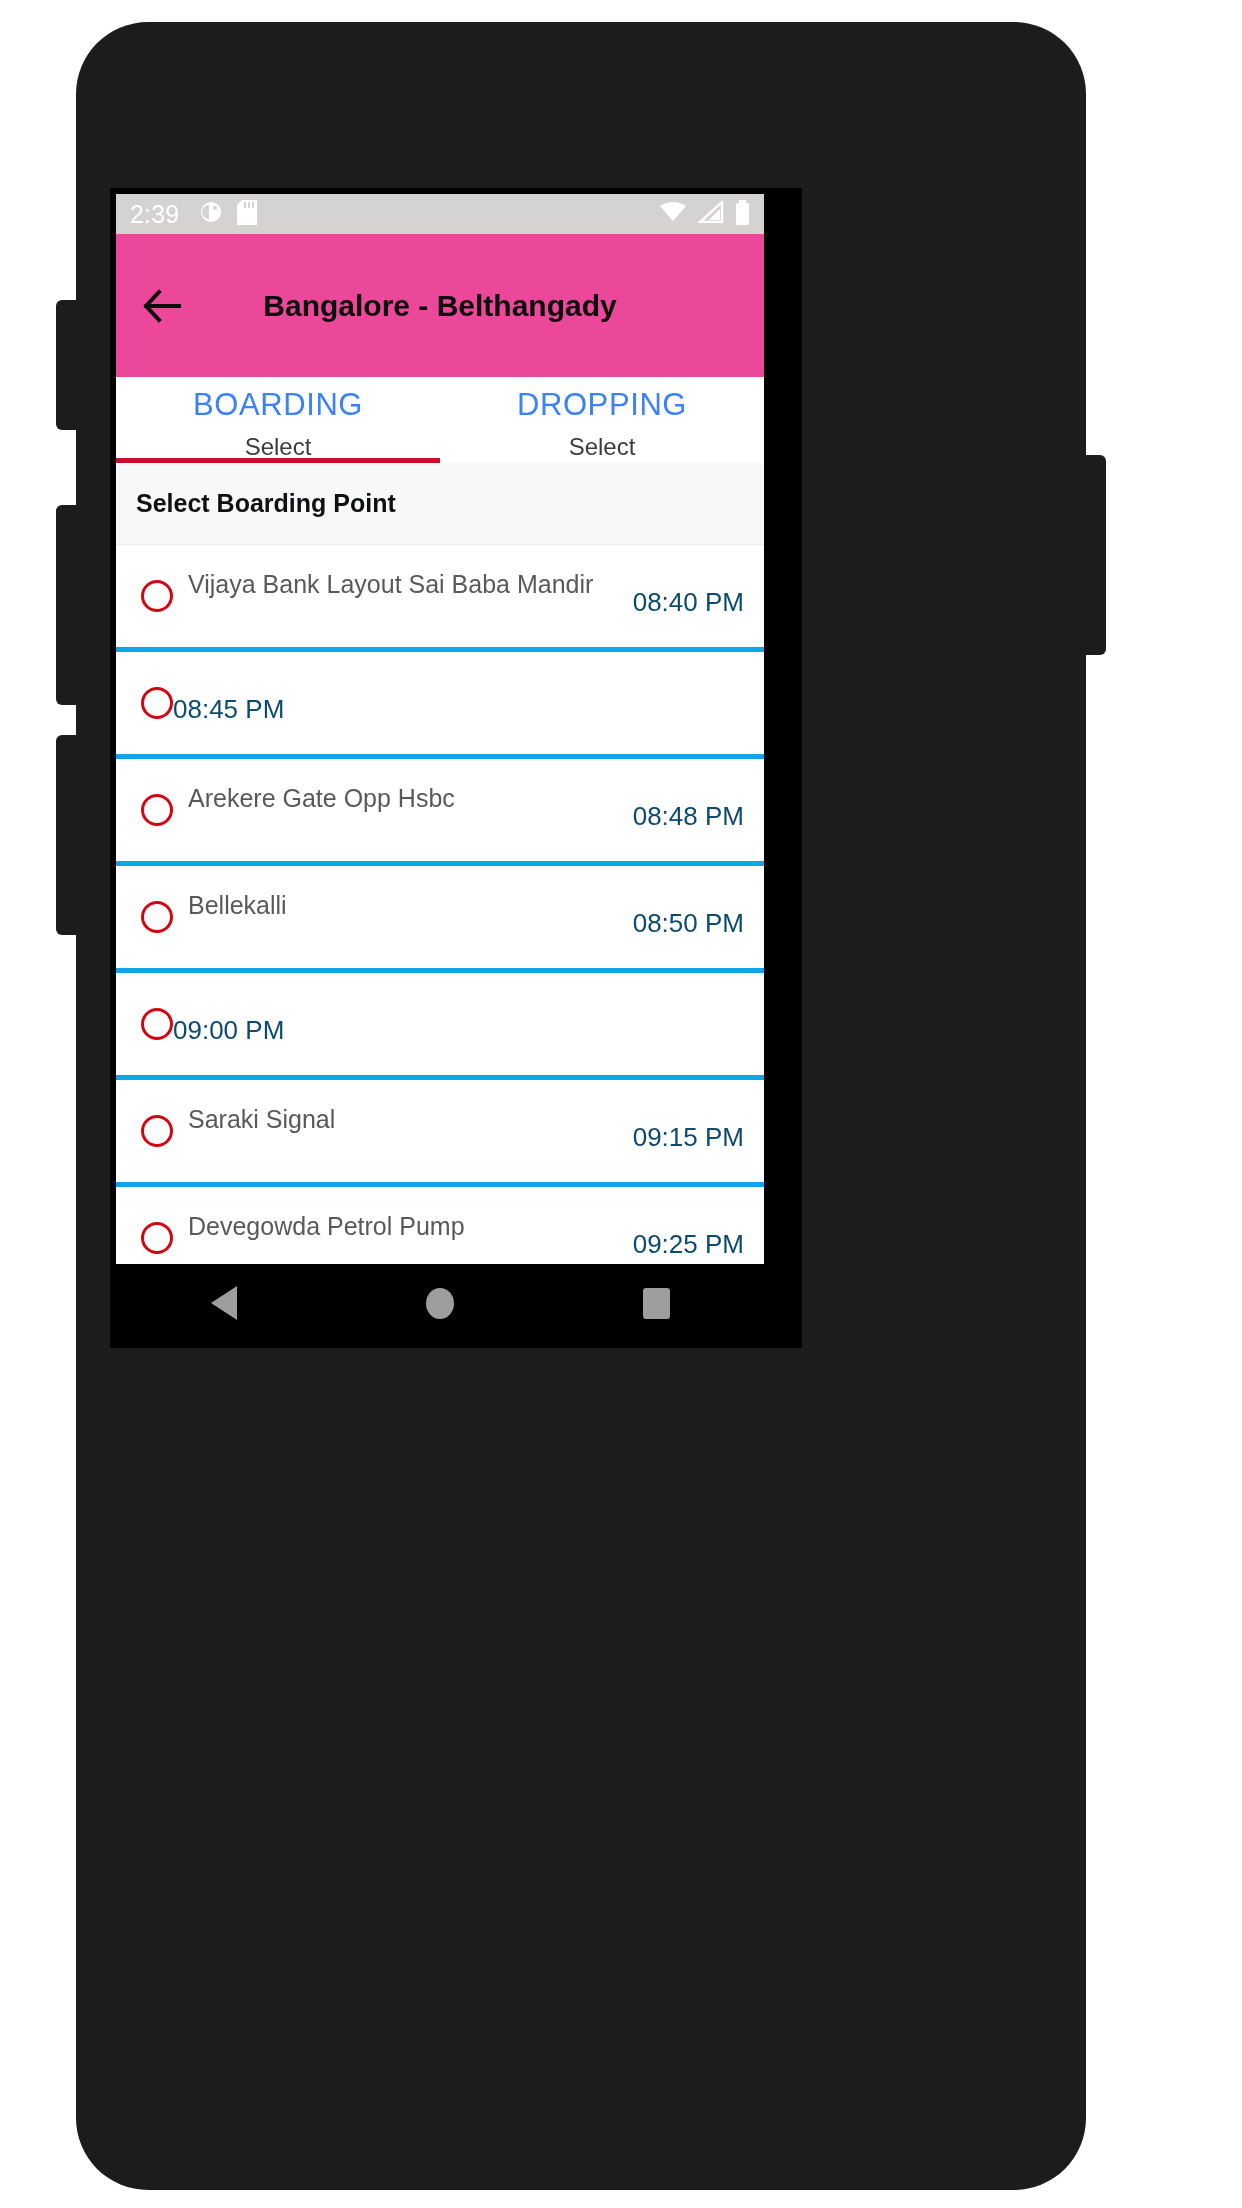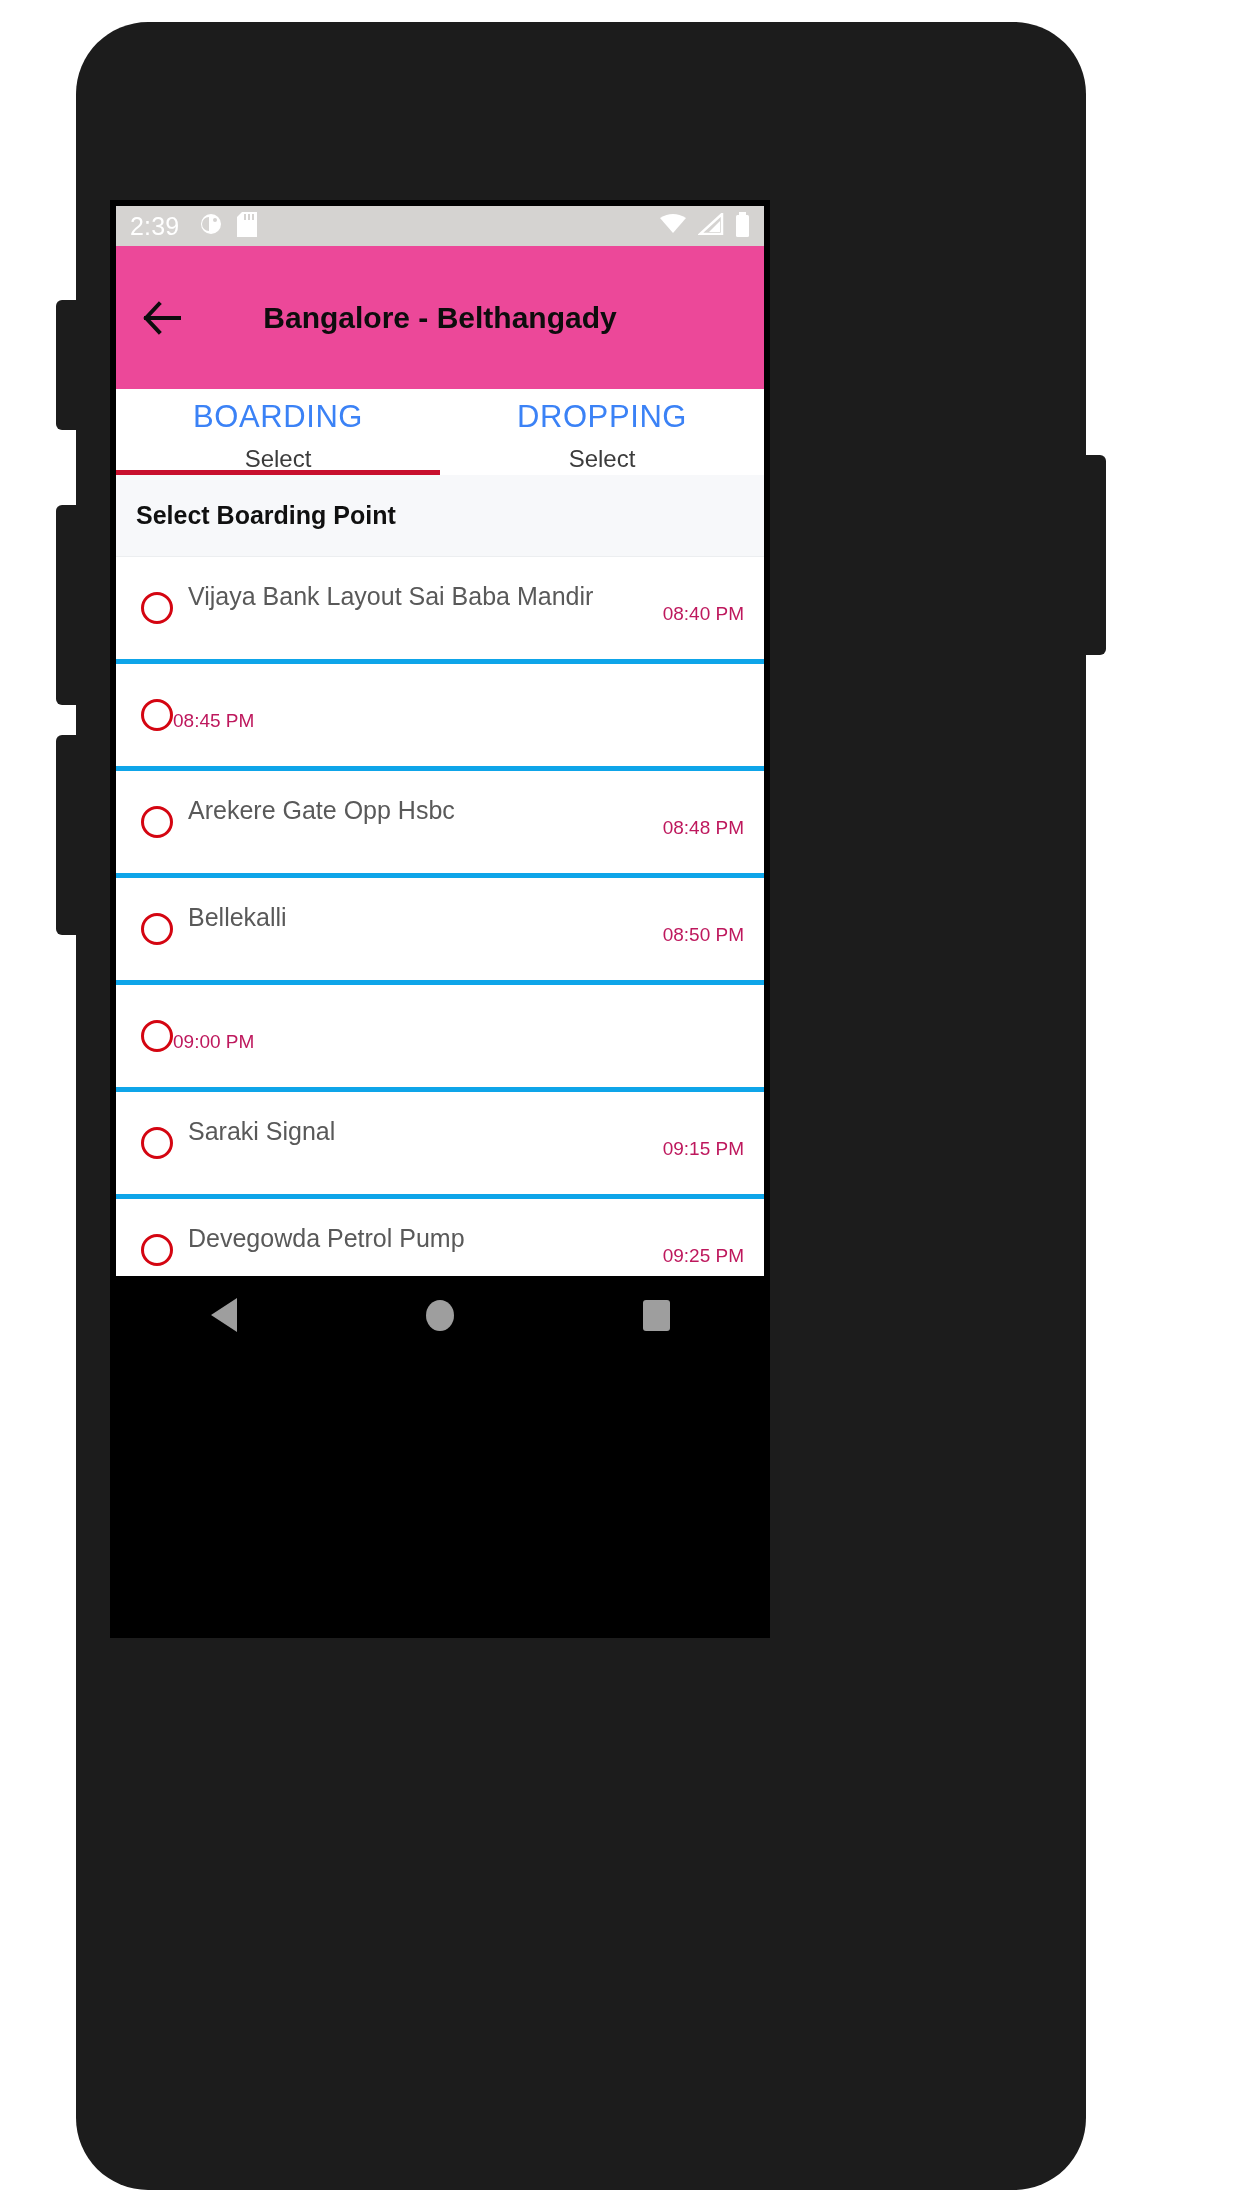--- a/index.html
+++ b/index.html
@@ -31,25 +31,26 @@
   }
   .btn-left-1 { left: 56px; top: 300px;  width: 26px; height: 130px; border-radius: 6px 0 0 6px; }
   .btn-left-2 { left: 56px; top: 505px;  width: 26px; height: 200px; border-radius: 6px 0 0 6px; }
   .btn-left-3 { left: 56px; top: 735px;  width: 26px; height: 200px; border-radius: 6px 0 0 6px; }
   .btn-right-1 { left: 1080px; top: 455px; width: 26px; height: 200px; border-radius: 0 6px 6px 0; }
 
   
   .screen {
     position: absolute;
     left: 110px;
-    top: 200px;
+    top: 188px;
     width: 660px;
-    height: 1438px;
+    height: 1160px;
     background: #000000;
     overflow: hidden;
+    padding-left: 32px;
   }
   .screen-inner {
     position: absolute;
     left: 6px;
     top: 6px;
     width: 648px;
     height: 1148px;
     background: #ffffff;
     overflow: hidden;
   }
@@ -198,22 +199,22 @@
   .point-name {
     font-size: 25px;
     color: #595959;
     margin-left: 15px;
     position: relative;
     top: -12px;
     flex: 1;
     white-space: nowrap;
   }
   .point-time {
-    font-size: 19px;
-    color: #be185d;
+    font-size: 26px;
+    color: #0c4a6e;
     margin-right: 20px;
     position: relative;
     top: 6px;
     white-space: nowrap;
   }
 
   
   .navbar {
     position: absolute;
     left: 0;

